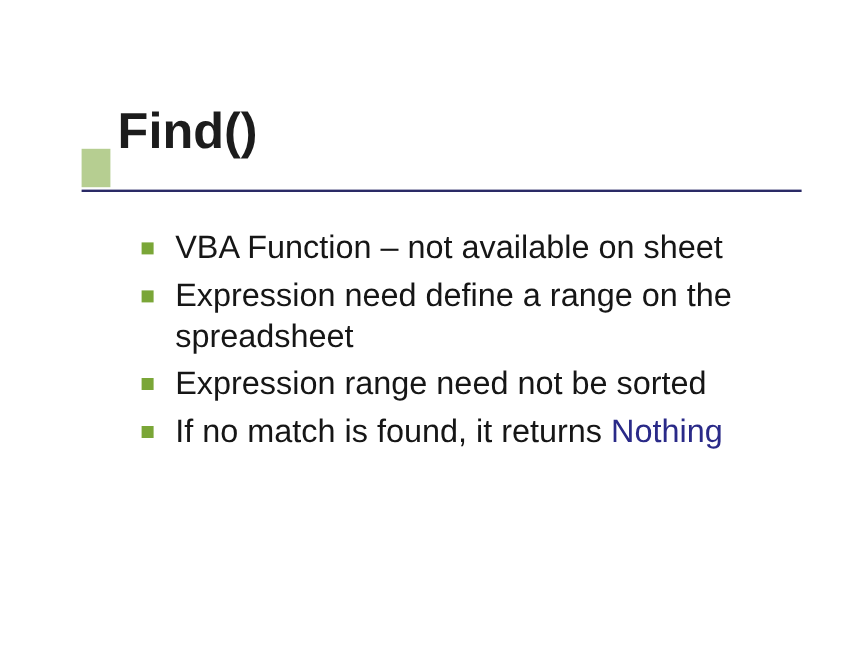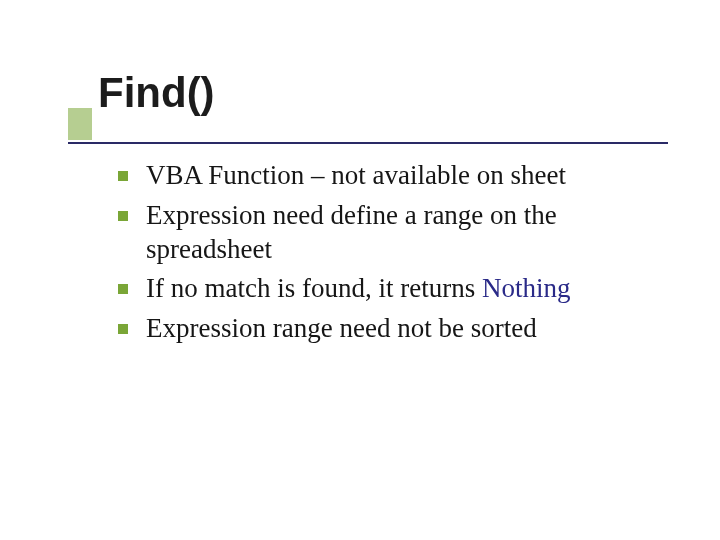--- a/index.html
+++ b/index.html
@@ -9,20 +9,21 @@
     height: 540px;
     background: #fff;
     font-family: Verdana, Geneva, sans-serif;
     overflow: hidden;
   }
   .slide {
     position: relative;
     width: 720px;
     height: 388px;
     box-sizing: border-box;
+    margin-top: 16px;
   }
   .title-wrap {
     position: absolute;
     left: 68px;
     top: 70px;
     width: 610px;
     padding-bottom: 6px;
   }
   .title-accent {
     position: absolute;
@@ -49,23 +50,22 @@
     left: 68px;
     top: 142px;
     width: 600px;
     height: 0;
     border-top: 2px solid #2a2a66;
     z-index: 1;
   }
   .body {
     position: absolute;
     left: 118px;
-    top: 159px;
+    top: 174px;
     width: 550px;
-    font-family: Liberation Serif, serif;
   }
   .bullets {
     list-style: none;
     margin: 0;
     padding: 0;
   }
   .bullets li {
     position: relative;
     font-size: 27px;
     line-height: 1.25;
@@ -94,18 +94,18 @@
 
   <div class="title-wrap">
     <h1 class="title">Find()</h1>
   </div>
   <div class="title-rule"></div>
 
   <div class="body">
     <ul class="bullets" id="bullets">
         <li><span class="bullet-marker"></span><span>VBA Function – not available on sheet</span></li>
         <li><span class="bullet-marker"></span><span>Expression need define a range on the spreadsheet</span></li>
+        <li><span class="bullet-marker"></span><span>Expression range need not be sorted</span></li>
         <li><span class="bullet-marker"></span><span>If no match is found, it returns </span><span class="kw">Nothing</span></li>
-        <li><span class="bullet-marker"></span><span>Expression range need not be sorted</span></li>
       </ul>
   </div>
 
 </div>
 
 </body></html>

